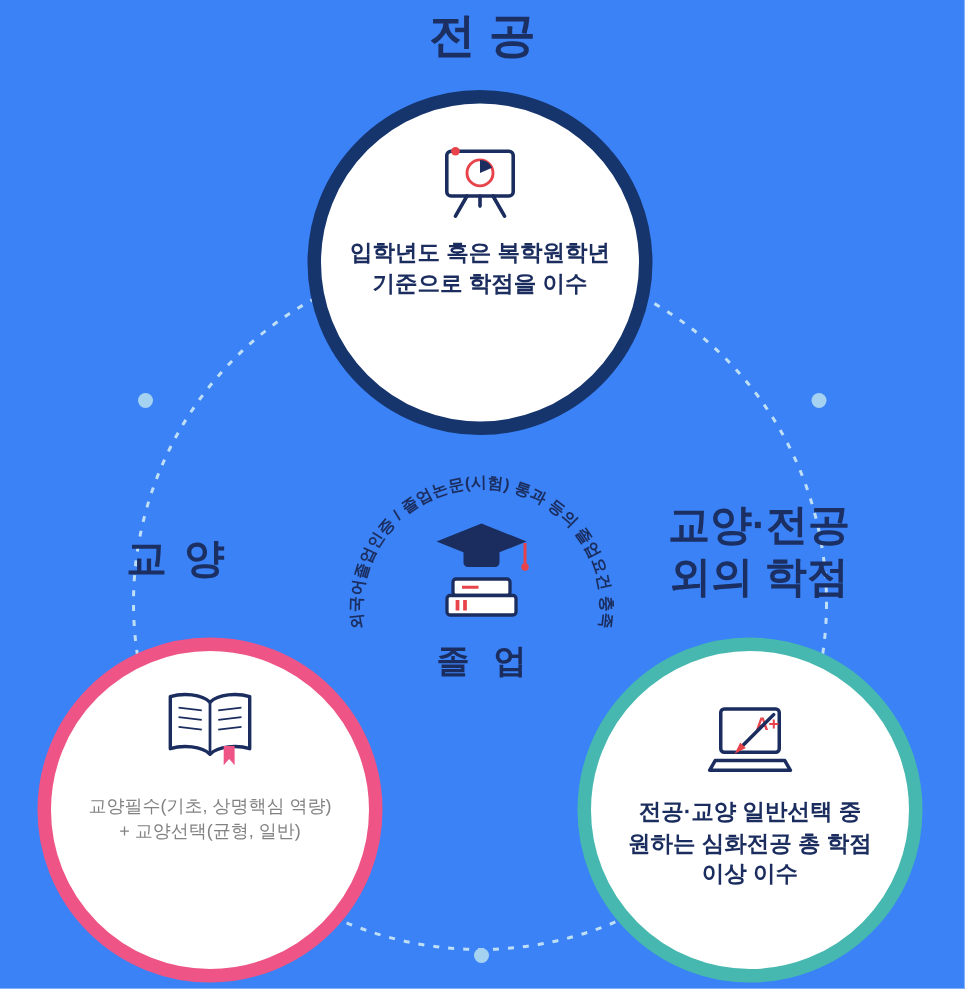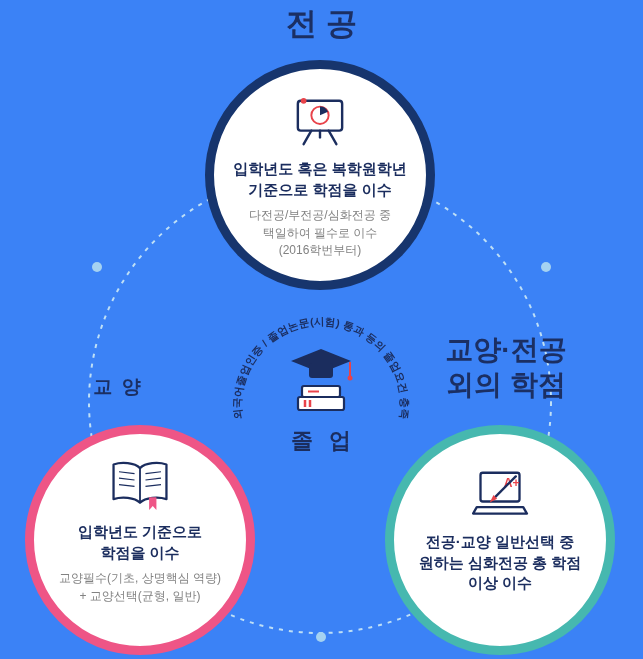--- a/index.html
+++ b/index.html
@@ -16,21 +16,21 @@
   .ring-svg { position: absolute; left: 0; top: 0; width: 643px; height: 659px; }
   .ring { fill: none; stroke: #bedff6; stroke-width: 2; stroke-dasharray: 4 6; }
   .dot { fill: #a5d2f1; }
 
   
   .big-label {
     position: absolute; font-weight: 800; color: #1b2f63;
     white-space: pre-line; text-align: center;
   }
   .label-major  { left: 0; right: 0; top: 3px;  font-size: 31px; letter-spacing: 9px; text-indent: 9px; }
-  .label-liberal{ left: 48px; top: 374px; width: 140px; font-size: 19px; letter-spacing: 2px; }
+  .label-liberal{ left: 48px; top: 354px; width: 140px; font-size: 27px; letter-spacing: 2px; }
   .label-other  { left: 416px; top: 332px; width: 180px; font-size: 28px; line-height: 1.25; }
 
   
   .node {
     position: absolute; width: 230px; height: 230px; border-radius: 50%;
     background: #fff; display: flex; flex-direction: column; align-items: center;
     text-align: center;
   }
   .node-major   { left: 205px; top: 60px;  border: 9px solid #17356d; padding-top: 27px; }
   .node-liberal { left: 25px;  top: 425px; border: 9px solid #ee5586; padding-top: 25px; }
@@ -78,43 +78,38 @@
         <circle cx="13" cy="5" r="3" fill="#e8434a"></circle>
         <circle cx="30" cy="20" r="9" fill="none" stroke="#e8434a" stroke-width="2"></circle>
         <path d="M30,20 L30,11 A9,9 0 0 1 38.3,16.4 Z" fill="#1b2d5e"></path>
         <line x1="30" y1="36" x2="30" y2="43" stroke="#1b2d5e" stroke-width="2.5" stroke-linecap="round"></line>
         <line x1="21" y1="36" x2="13" y2="50" stroke="#1b2d5e" stroke-width="2.5" stroke-linecap="round"></line>
         <line x1="39" y1="36" x2="47" y2="50" stroke="#1b2d5e" stroke-width="2.5" stroke-linecap="round"></line>
       </svg>
     </div>
     <div class="node-title">입학년도 혹은 복학원학년
 기준으로 학점을 이수</div>
-    <div class="node-desc">다전공/부전공/심화전공 중
-택일하여 필수로 이수
-(2016학번부터)</div>
   </div>
 
   <div class="node node-liberal" style="border-color: rgb(238, 85, 134);">
     <div class="icon">
       <svg width="66" height="52" viewBox="0 0 72 57" aria-hidden="true">
         <path d="M36,10 C30,4 16,3 7,6 L7,44 C16,41 30,42 36,48 C42,42 56,41 65,44 L65,6 C56,3 42,4 36,10 Z" fill="#fff" stroke="#1b2d5e" stroke-width="2.5" stroke-linejoin="round"></path>
         <line x1="36" y1="10" x2="36" y2="48" stroke="#1b2d5e" stroke-width="2"></line>
         <g stroke="#1b2d5e" stroke-width="1.3">
           <line x1="13" y1="14" x2="30" y2="16"></line>
           <line x1="13" y1="21" x2="30" y2="23"></line>
           <line x1="13" y1="28" x2="30" y2="30"></line>
           <line x1="42" y1="16" x2="59" y2="14"></line>
           <line x1="42" y1="23" x2="59" y2="21"></line>
           <line x1="42" y1="30" x2="59" y2="28"></line>
         </g>
         <path d="M46,42 L46,56 L50,51.5 L54,56 L54,42 Z" fill="#ee5586"></path>
       </svg>
     </div>
-    <div class="node-title">입학년도 기준으로
-학점을 이수</div>
     <div class="node-desc">교양필수(기초, 상명핵심 역량)
 + 교양선택(균형, 일반)</div>
   </div>
 
   <div class="node node-other" style="border-color: rgb(70, 184, 175);">
     <div class="icon">
       <svg width="62" height="52" viewBox="0 0 66 56" aria-hidden="true">
         <rect x="12" y="4" width="42" height="31" rx="2.5" fill="#fff" stroke="#1b2d5e" stroke-width="2.5"></rect>
         <text x="37" y="19" font-size="13" font-weight="bold" fill="#e8434a" font-family="Liberation Sans, sans-serif">A+</text>
         <line x1="50" y1="8" x2="28" y2="30" stroke="#1b2d5e" stroke-width="2.5" stroke-linecap="round"></line>

